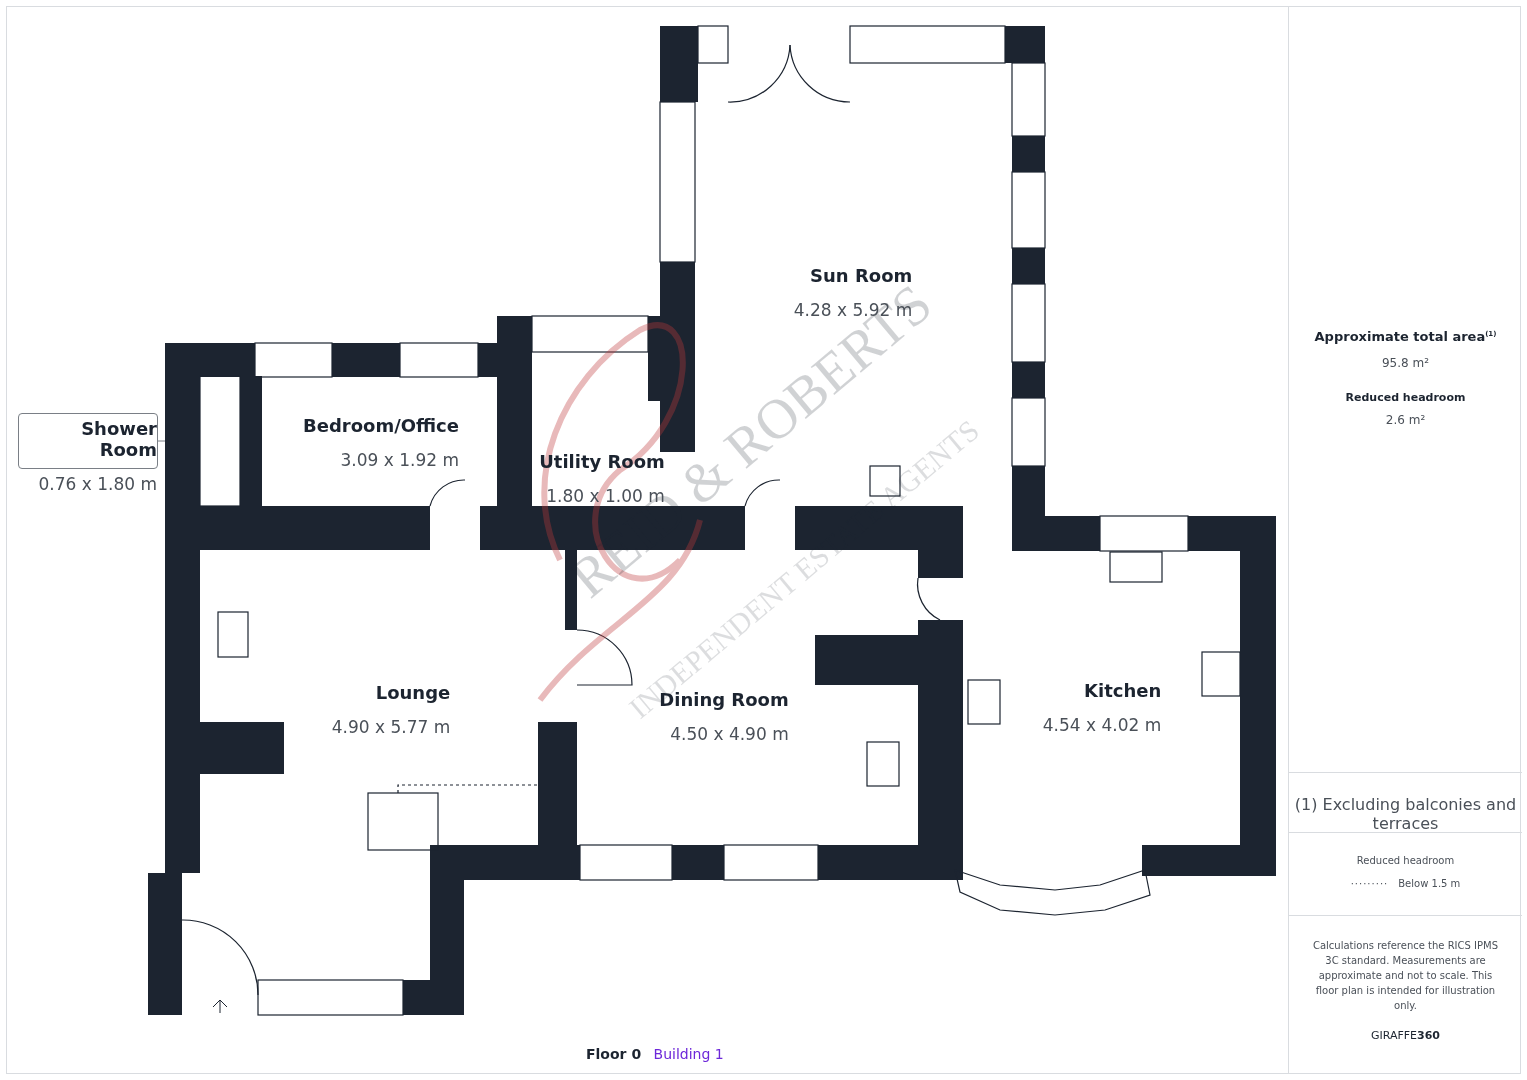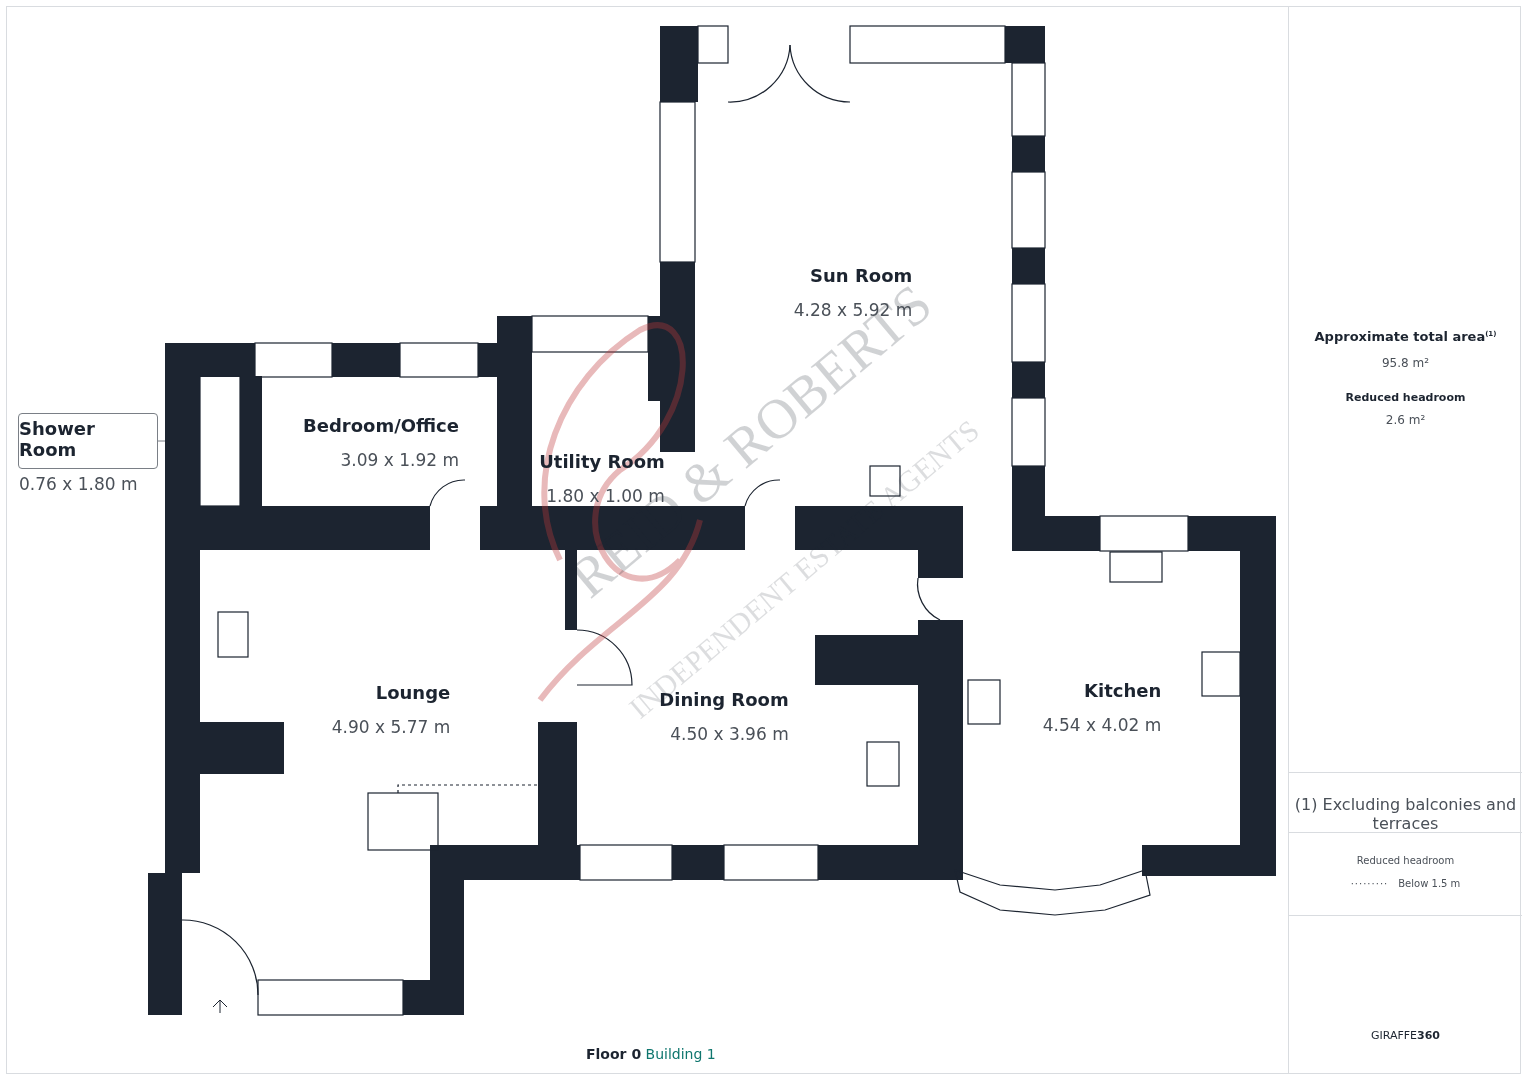--- a/index.html
+++ b/index.html
@@ -6,21 +6,21 @@
   body { width:1527px; height:1080px; position:relative; overflow:hidden; font-family:"DejaVu Sans", sans-serif; color:#1c2430; }
   .frame { position:absolute; left:6px; top:6px; width:1515px; height:1068px; border:1px solid #d9dce0; box-sizing:border-box; }
   .sidepanel { position:absolute; left:1288px; top:6px; width:261px; height:1068px; border-left:1px solid #d9dce0; box-sizing:border-box; }
   .sp-sep { position:absolute; left:0; width:233px; height:1px; background:#d9dce0; }
   .sp-text { position:absolute; left:0; width:233px; text-align:center; }
   .bold { font-weight:bold; }
   svg.plan { position:absolute; left:0; top:0; }
   .room-label { position:absolute; text-align:right; transform:translateX(-50%); white-space:nowrap; }
   .room-name { font-weight:bold; font-size:18px; color:#1c2430; }
   .room-dims { font-size:17px; color:#4a5058; margin-top:14px; }
-  .callout { position:absolute; left:18px; top:413px; width:140px; height:56px; border:1px solid #7a7f86; border-radius:4px; background:#fff; text-align:left; box-sizing:border-box; padding-top:4px; }
+  .callout { position:absolute; left:18px; top:413px; width:140px; height:56px; border:1px solid #7a7f86; border-radius:4px; background:#fff; text-align:right; box-sizing:border-box; padding-top:4px; }
   .footer { position:absolute; top:1046px; left:586px; font-size:14px; }
   sup { font-size:7px; }
 </style>
 </head>
 <body>
 
 <div class="frame"></div>
 
 <svg class="plan" width="1527" height="1080">
   <g fill="#1c2430">
@@ -119,48 +119,49 @@
 <div class="room-label" style="left:602px;top:451px;">
   <div class="room-name">Utility Room</div>
   <div class="room-dims">1.80 x 1.00 m</div>
 </div>
 <div class="room-label" style="left:391px;top:682px;">
   <div class="room-name">Lounge</div>
   <div class="room-dims">4.90 x 5.77 m</div>
 </div>
 <div class="room-label" style="left:724px;top:689px;">
   <div class="room-name">Dining Room</div>
-  <div class="room-dims">4.50 x 3.96 m</div>
+  <div class="room-dims">4.50 x 4.90 m</div>
 </div>
 <div class="room-label" style="left:1102px;top:680px;">
   <div class="room-name">Kitchen</div>
   <div class="room-dims">4.54 x 4.02 m</div>
 </div>
 
 <div class="callout">
   <div class="room-name">Shower Room</div>
   <div class="room-dims">0.76 x 1.80 m</div>
 </div>
 
 <div class="footer">
   <span class="bold">Floor 0</span>
-  <span style="color:#0f766e;text-align:center;">Building 1</span>
+  <span style="color:#6d28d9;margin-left:8px;text-align:center;">Building 1</span>
 </div>
 
 <div class="sidepanel">
   <div class="sp-text bold" style="top:323px;font-size:13px;">
     <span>Approximate total area</span><sup>(1)</sup>
   </div>
   <div class="sp-text" style="top:350px;font-size:12px;color:#4a5058;">95.8 m²</div>
   <div class="sp-text bold" style="top:385px;font-size:11px;">Reduced headroom</div>
   <div class="sp-text" style="top:407px;font-size:12px;color:#4a5058;">2.6 m²</div>
   <div class="sp-sep" style="top:766px;"></div>
   <div class="sp-text" style="top:789px;font-size:16px;color:#4a5058;">(1) Excluding balconies and terraces</div>
   <div class="sp-sep" style="top:826px;"></div>
   <div class="sp-text" style="top:849px;font-size:10px;color:#4a5058;">Reduced headroom</div>
   <div class="sp-text" style="top:872px;font-size:10px;color:#4a5058;">
     <span style="letter-spacing:1px;margin-right:10px;">·········</span><span>Below 1.5 m</span>
   </div>
   <div class="sp-sep" style="top:909px;"></div>
+  <div class="sp-text" style="top:932px;font-size:10px;color:#4a5058;line-height:15px;padding:0 22px;box-sizing:border-box;">Calculations reference the RICS IPMS 3C standard. Measurements are approximate and not to scale. This floor plan is intended for illustration only.</div>
   <div class="sp-text" style="top:1023px;font-size:11px;">
     <span>GIRAFFE</span><span class="bold">360</span>
   </div>
 </div>
 
 </body></html>

